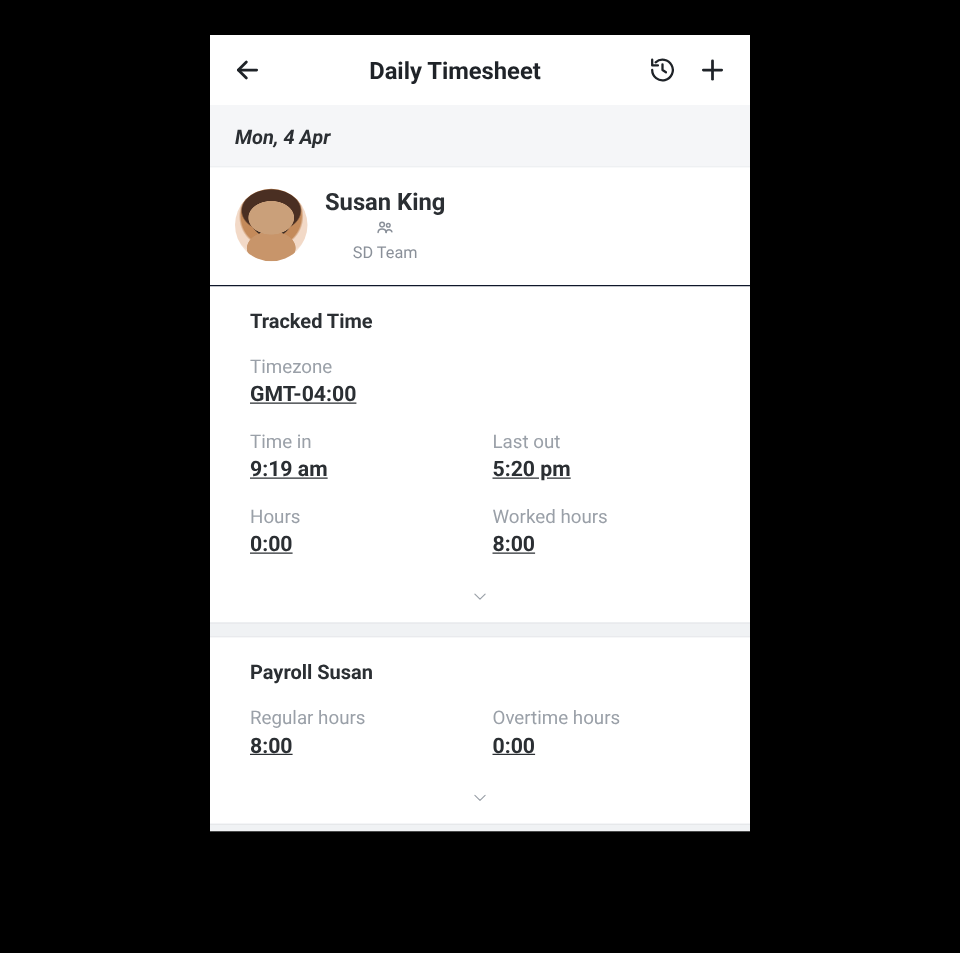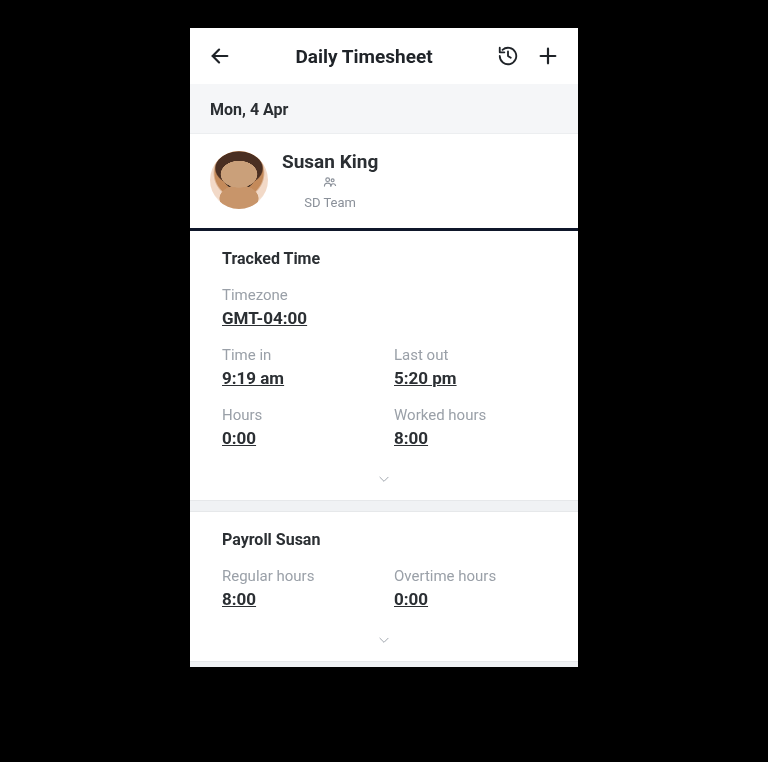--- a/index.html
+++ b/index.html
@@ -8,21 +8,21 @@
     background: #000;
     font-family: -apple-system, BlinkMacSystemFont, "Segoe UI", Roboto, Helvetica, Arial, sans-serif;
     display: flex;
     align-items: flex-start;
     justify-content: center;
     width: 768px;
     height: 762px;
     overflow: hidden;
   }
   .phone {
-    width: 388px;
+    width: 432px;
     background: #f5f6f8;
     margin-top: 28px;
     overflow: hidden;
   }
   .topbar {
     background: #fff;
     display: flex;
     align-items: center;
     padding: 14px 16px;
   }
@@ -45,29 +45,30 @@
   .icon-gap { margin-left: 12px; }
   .datebar {
     background: #f5f6f8;
     padding: 16px 20px 14px;
     border-bottom: 1px solid #eceef0;
   }
   .datebar .date {
     font-weight: 700;
     font-size: 16px;
     color: #2b2f33;
+    font-style: italic;
   }
   .card {
     background: #fff;
   }
   .user-row {
     display: flex;
     align-items: center;
     padding: 16px 20px 18px;
-    border-bottom: 3px solid #0f172a;
+    border-bottom: 1px solid #0f172a;
   }
   .avatar {
     width: 58px;
     height: 58px;
     border-radius: 50%;
     background: radial-gradient(circle at 50% 38%, #c48a5a 0 20%, #3a2a22 24% 36%, #c48a5a 38% 52%, #f2d9c7 56% 70%, #fff 80%);
     flex-shrink: 0;
     position: relative;
     overflow: hidden;
   }

